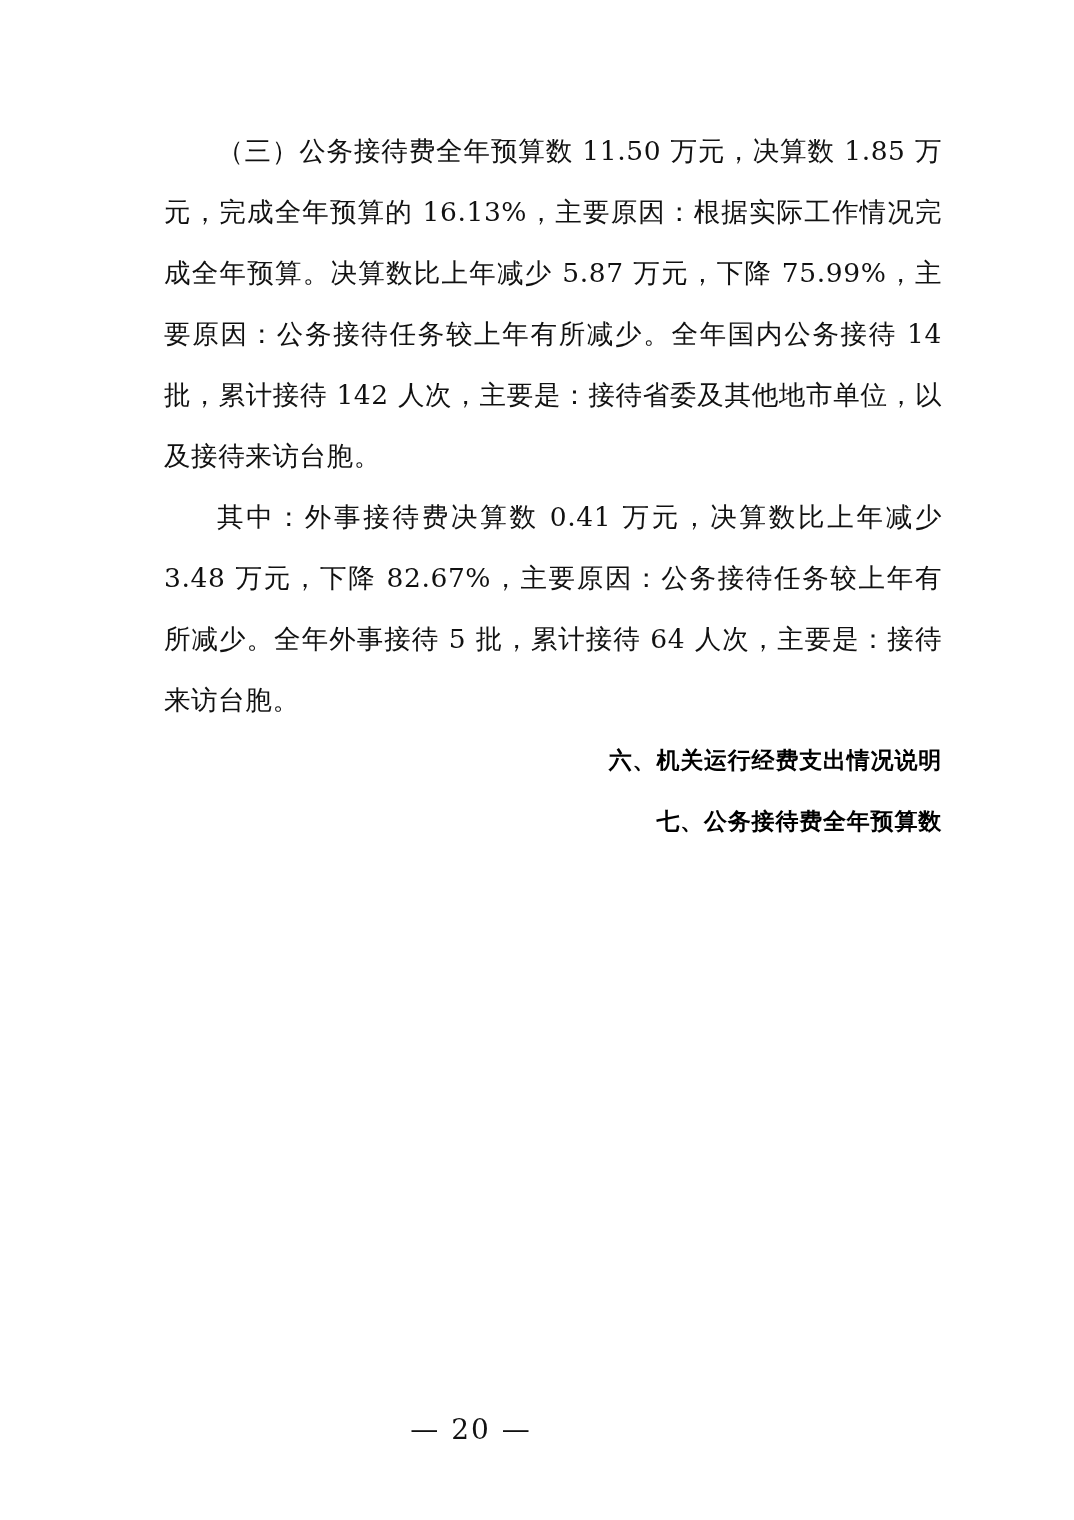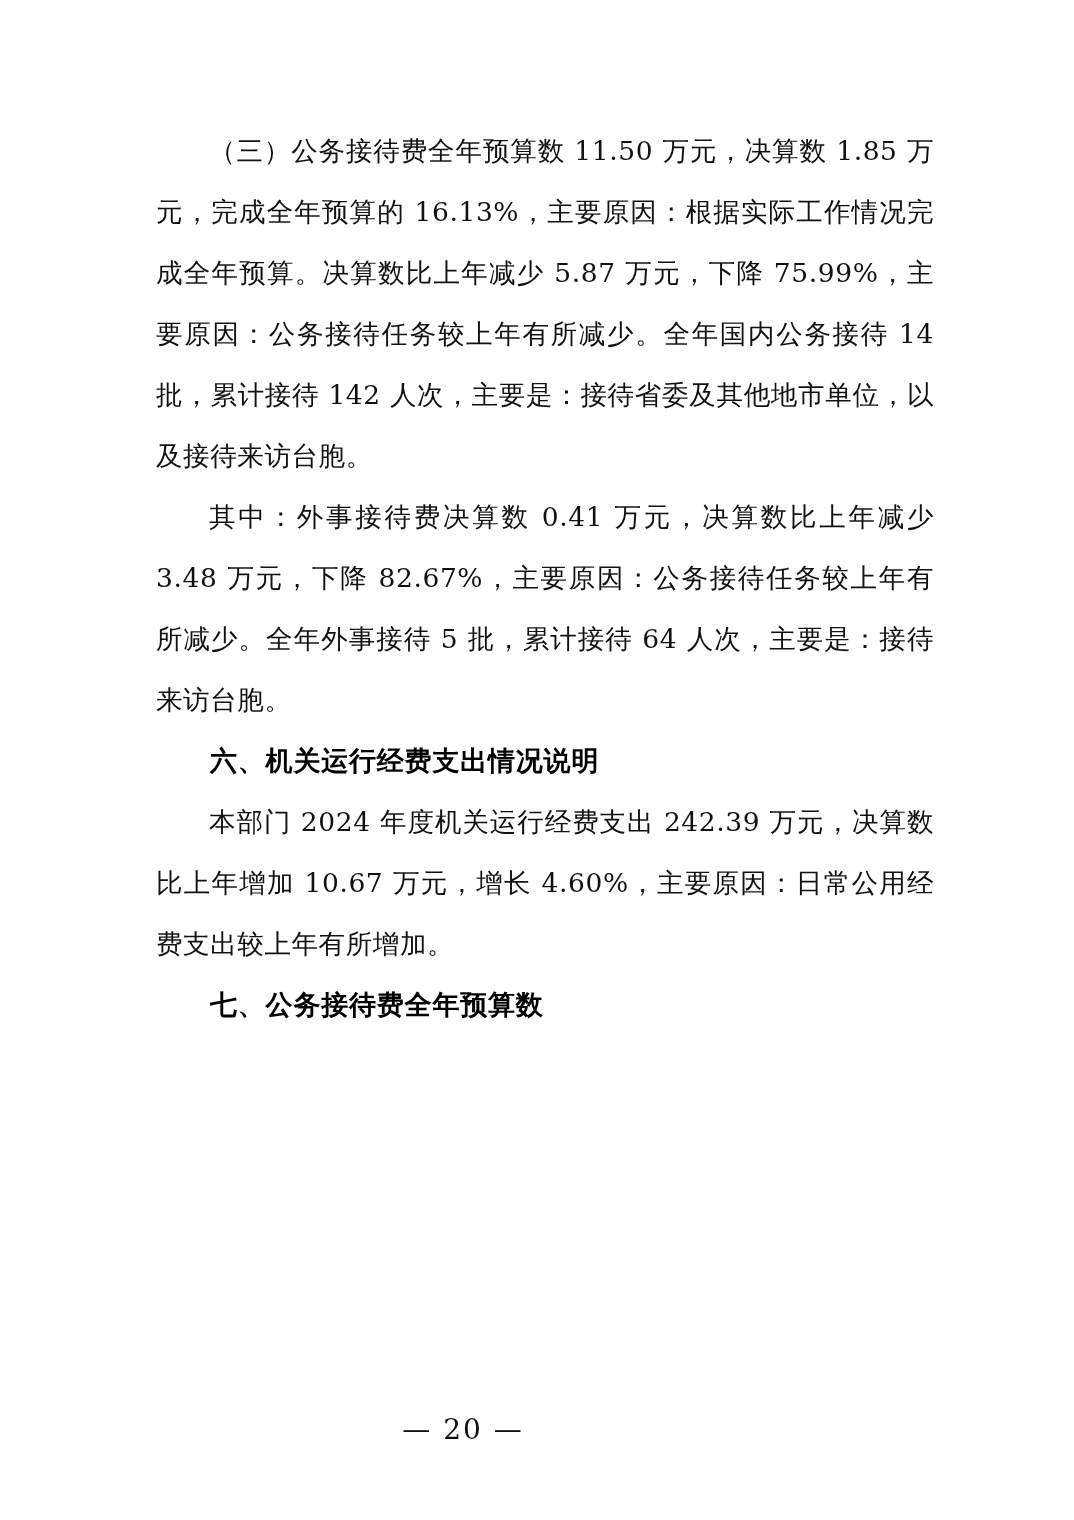--- a/index.html
+++ b/index.html
@@ -11,21 +11,21 @@
     width: 1074px;
     height: 1520px;
     position: relative;
     font-family: "DejaVu Serif", "Liberation Serif", serif;
     color: #1a1a1a;
     overflow: hidden;
   }
   .page {
     position: absolute;
     top: 0;
-    left: 8px;
+    left: 16px;
     width: 910px;
     height: 1520px;
     box-sizing: border-box;
     padding: 120px 60px 0 148px;
   }
   .doc-body {
     width: 778px;
   }
   p.para {
     margin: 0 0 0 0;
@@ -33,27 +33,28 @@
     line-height: 61px;
     text-align: justify;
     text-justify: inter-ideograph;
     text-indent: 2em;
     letter-spacing: 0.6px;
     font-family: "DejaVu Serif", "Liberation Serif", serif;
     color: #111;
   }
   h2.heading {
     margin: 0;
-    font-size: 27px;
+    font-size: 23px;
     line-height: 61px;
     font-weight: bold;
     text-indent: 2em;
     letter-spacing: 0.8px;
     font-family: "DejaVu Sans", "Liberation Sans", sans-serif;
     color: #000;
+    text-align: right;
   }
   .footer {
     position: absolute;
     left: 0;
     right: 0;
     bottom: 74px;
     text-align: center;
     font-size: 28px;
     letter-spacing: 2px;
     font-family: "DejaVu Serif", "Liberation Serif", serif;
@@ -65,21 +66,20 @@
 
 <div class="page">
   <div class="doc-body">
 
     <p class="para">（三）公务接待费全年预算数 11.50 万元，决算数 1.85 万元，完成全年预算的 16.13%，主要原因：根据实际工作情况完成全年预算。决算数比上年减少 5.87 万元，下降 75.99%，主要原因：公务接待任务较上年有所减少。全年国内公务接待 14 批，累计接待 142 人次，主要是：接待省委及其他地市单位，以及接待来访台胞。</p>
 
     <p class="para">其中：外事接待费决算数 0.41 万元，决算数比上年减少 3.48 万元，下降 82.67%，主要原因：公务接待任务较上年有所减少。全年外事接待 5 批，累计接待 64 人次，主要是：接待来访台胞。</p>
 
     <h2 class="heading">六、机关运行经费支出情况说明</h2>
 
-    <p class="para">本部门 2024 年度机关运行经费支出 242.39 万元，决算数比上年增加 10.67 万元，增长 4.60%，主要原因：日常公用经费支出较上年有所增加。</p>
 
     <h2 class="heading">七、公务接待费全年预算数</h2>
 
 
   </div>
 
   <div class="footer">— 20 —</div>
 </div>
 
 </body></html>

